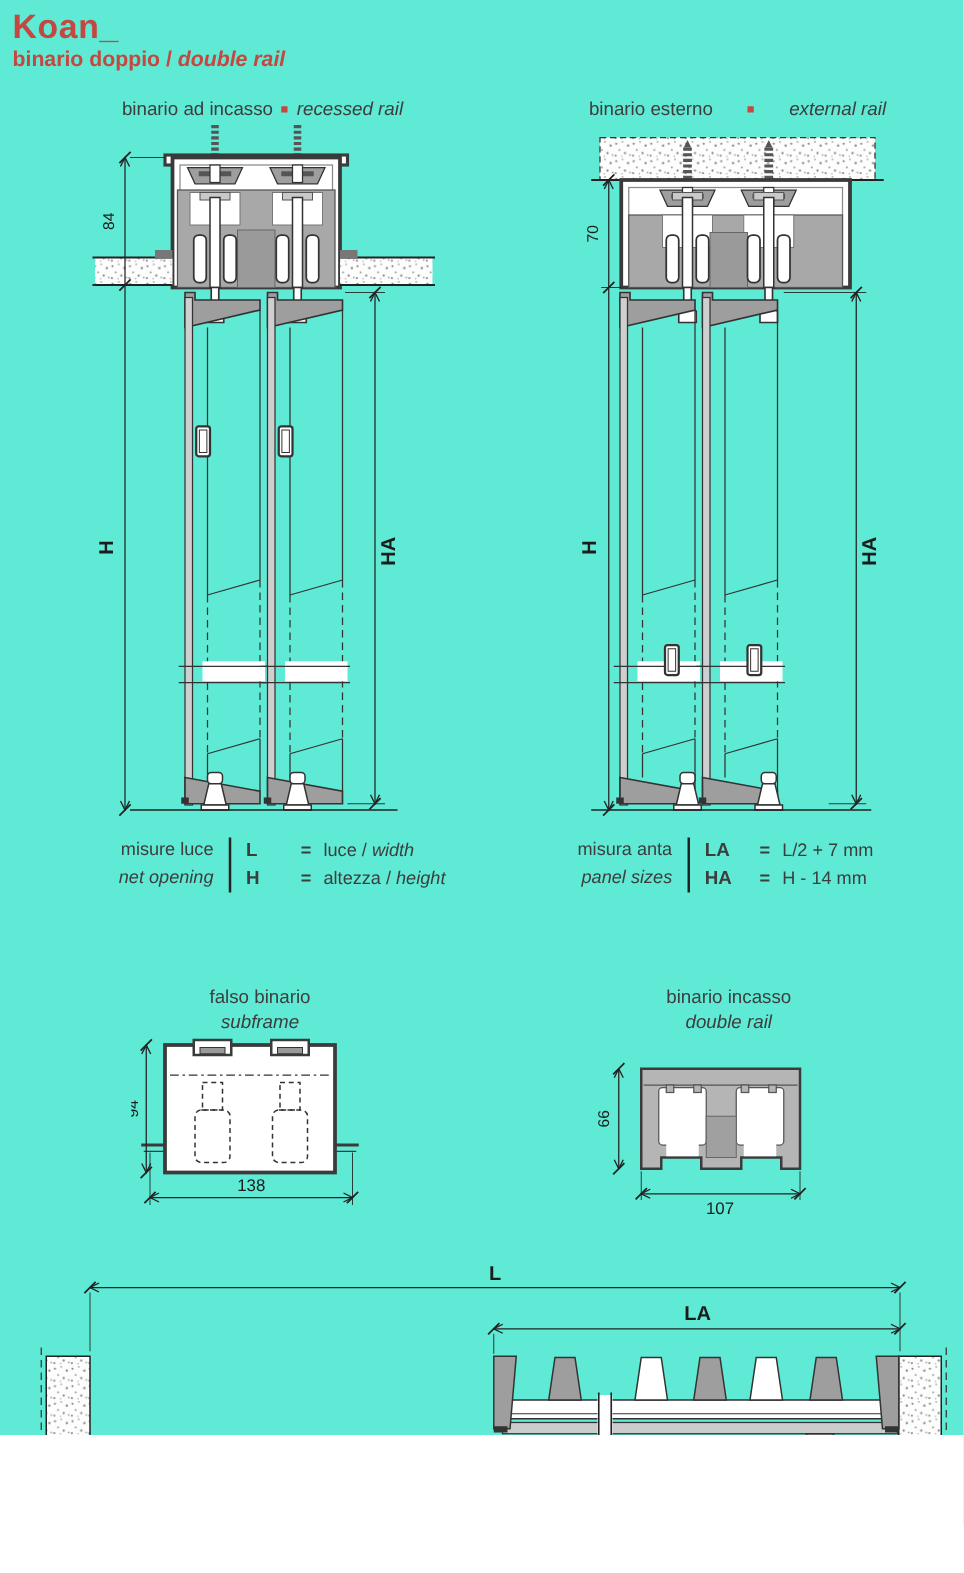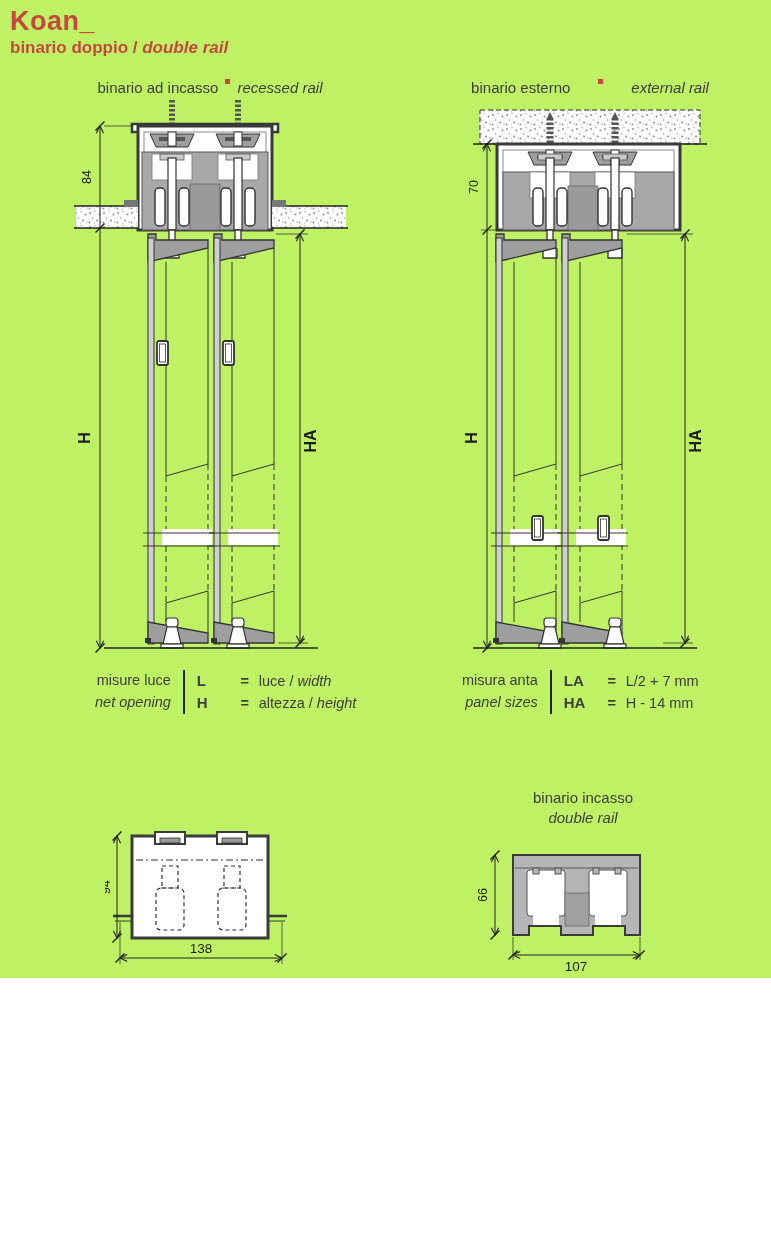--- a/index.html
+++ b/index.html
@@ -1,22 +1,22 @@
 <!DOCTYPE html>
 <html><head>
 <meta charset="utf-8">
 <style>
   html,body{margin:0;padding:0;background:#fff;}
-  #page{position:relative;width:771px;height:978px;background:#bef264;overflow:hidden;
+  #page{position:relative;width:771px;height:1148px;background:#5eead4;overflow:hidden;
         font-family:"Liberation Sans",sans-serif;color:#3d3d3d;}
   .abs{position:absolute;}
   #brand-title{font-size:27px;font-weight:bold;letter-spacing:.5px;line-height:1;}
   #brand-subtitle{font-size:17px;font-weight:bold;margin-top:3px;}
   .it{font-style:italic;}
-  .diagram-header{display:flex;justify-content:center;gap:7px;
+  .diagram-header{display:flex;justify-content:center;align-items:center;gap:7px;
                   font-size:15px;color:#3d3d3d;white-space:nowrap;}
   .bullet{width:5px;height:5px;display:inline-block;flex:0 0 auto;}
   .sub-header{font-size:15px;text-align:center;line-height:1.3;color:#3d3d3d;}
   .legend{display:flex;align-items:center;gap:12px;font-size:14.5px;}
   .legend-labels{text-align:right;line-height:1.5;}
   .legend-div{width:2px;background:#222;align-self:stretch;}
   .legend-rows{display:flex;flex-direction:column;gap:5px;}
   .legend-row{display:flex;align-items:baseline;}
   .legend-sym{font-weight:bold;font-size:15px;min-width:34px;}
   .legend-eq{font-weight:bold;min-width:28px;text-align:center;}
@@ -254,20 +254,24 @@
         <span class="legend-sym">HA</span>
         <span class="legend-eq">=</span>
         <span class="legend-def">
           <span>H - 14 mm</span>
           <span class="it"></span>
         </span>
       </div>
     </div>
   </div>
 
+  <div class="abs sub-header" style="left:108px;top:788px;width:200px;">
+    <div>falso binario</div>
+    <div class="it">subframe</div>
+  </div>
   <div class="abs sub-header" style="left:483px;top:788px;width:200px;">
     <div>binario incasso</div>
     <div class="it">double rail</div>
   </div>
 
   <svg class="abs" style="left:105px;top:826px;" width="200" height="148" viewBox="0 0 200 148">
     <rect x="27" y="10" width="136" height="102" fill="#fff" stroke="#3b3b3b" stroke-width="3"></rect>
     <rect x="50" y="6" width="30" height="12" fill="#fff" stroke="#3b3b3b" stroke-width="2"></rect>
     <rect x="55" y="12" width="20" height="5" fill="#999" stroke="#333" stroke-width="0.8"></rect>
     <rect x="112" y="6" width="30" height="12" fill="#fff" stroke="#3b3b3b" stroke-width="2"></rect>

